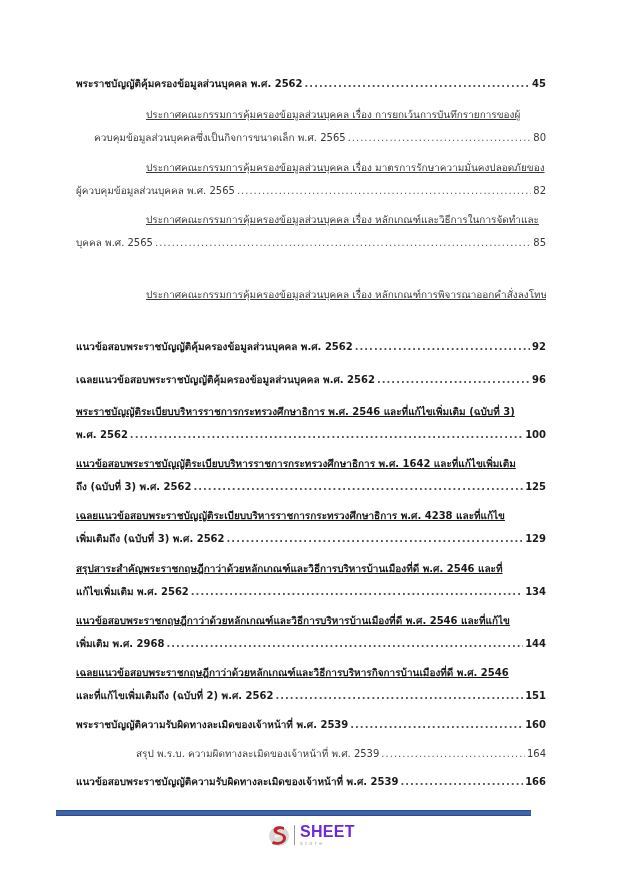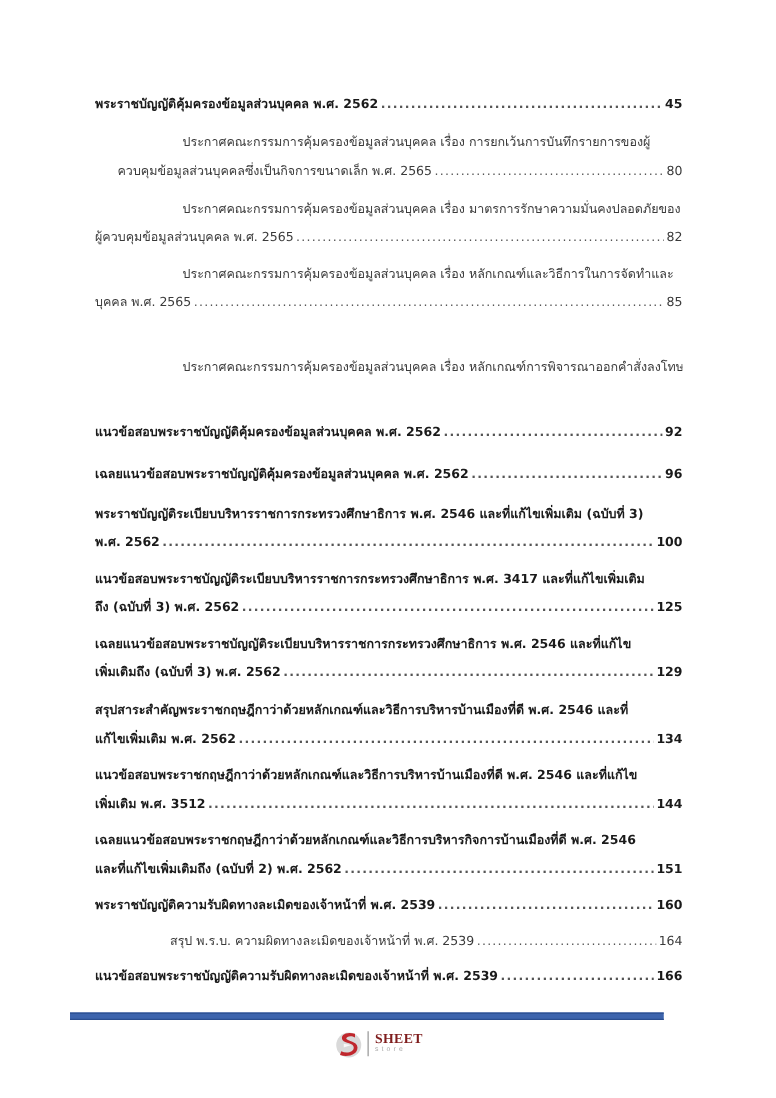--- a/index.html
+++ b/index.html
@@ -15,31 +15,31 @@
   .line { display: flex; align-items: baseline; white-space: nowrap; height: 23px; }
   .line .txt { flex: 0 0 auto; }
   .line .dots {
     flex: 1 1 auto; overflow: hidden; margin: 0 2px;
     letter-spacing: 1px; color: #555;
   }
   .line .dots::before {
     content: "..........................................................................................................................................................................................................................";
   }
   .line .pg { flex: 0 0 auto; text-align: right; }
-  .first-line { white-space: nowrap; overflow: hidden; }
+  .first-line { white-space: nowrap; overflow: hidden; text-decoration: underline; }
   .indent1 { padding-left: 70px; }
   .rule {
     position: absolute; left: 56px; top: 810px; width: 475px; height: 4px;
     background: #3d64ad; border-top: 1px solid #2a4d8f; border-bottom: 1px solid #2a4d8f;
   }
   .logo { position: absolute; left: 268px; top: 823px; display: flex; align-items: center; }
   .logo-mark { width: 22px; height: 24px; position: relative; }
   .logo-sep { width: 1px; height: 20px; background: #999; margin: 0 5px 0 4px; }
   .logo-text { display: flex; flex-direction: column; line-height: 1; }
-  .logo-title { font-family: Liberation Serif, serif; font-weight: bold; font-size: 11px; color: #7f1d1d; letter-spacing: 0.3px; }
+  .logo-title { font-family: Liberation Sans, sans-serif; font-weight: bold; font-size: 16px; color: #6d28d9; letter-spacing: 0.3px; }
   .logo-sub { font-family: "Liberation Sans", sans-serif; font-size: 5.5px; color: #aaa; letter-spacing: 2.5px; margin-top: 1px; }
 </style>
 </head>
 <body>
 
 <div class="toc">
 
   <div class="entry bold" style="top:72px;">
     <div class="line">
         <span class="txt">พระราชบัญญัติคุ้มครองข้อมูลส่วนบุคคล พ.ศ. 2562</span>
@@ -98,50 +98,50 @@
   <div class="entry bold" style="top:400px;">
     <div class="first-line">พระราชบัญญัติระเบียบบริหารราชการกระทรวงศึกษาธิการ พ.ศ. 2546 และที่แก้ไขเพิ่มเติม (ฉบับที่ 3)</div>
     <div class="line">
         <span class="txt">พ.ศ. 2562</span>
         <span class="dots"></span>
         <span class="pg">100</span>
       </div>
   </div>
 
   <div class="entry bold" style="top:452px;">
-    <div class="first-line">แนวข้อสอบพระราชบัญญัติระเบียบบริหารราชการกระทรวงศึกษาธิการ พ.ศ. 3417 และที่แก้ไขเพิ่มเติม</div>
+    <div class="first-line">แนวข้อสอบพระราชบัญญัติระเบียบบริหารราชการกระทรวงศึกษาธิการ พ.ศ. 1642 และที่แก้ไขเพิ่มเติม</div>
     <div class="line">
         <span class="txt">ถึง (ฉบับที่ 3) พ.ศ. 2562</span>
         <span class="dots"></span>
         <span class="pg">125</span>
       </div>
   </div>
 
   <div class="entry bold" style="top:504px;">
-    <div class="first-line">เฉลยแนวข้อสอบพระราชบัญญัติระเบียบบริหารราชการกระทรวงศึกษาธิการ พ.ศ. 2546 และที่แก้ไข</div>
+    <div class="first-line">เฉลยแนวข้อสอบพระราชบัญญัติระเบียบบริหารราชการกระทรวงศึกษาธิการ พ.ศ. 4238 และที่แก้ไข</div>
     <div class="line">
         <span class="txt">เพิ่มเติมถึง (ฉบับที่ 3) พ.ศ. 2562</span>
         <span class="dots"></span>
         <span class="pg">129</span>
       </div>
   </div>
 
   <div class="entry bold" style="top:557px;">
     <div class="first-line">สรุปสาระสำคัญพระราชกฤษฎีกาว่าด้วยหลักเกณฑ์และวิธีการบริหารบ้านเมืองที่ดี พ.ศ. 2546 และที่</div>
     <div class="line">
         <span class="txt">แก้ไขเพิ่มเติม พ.ศ. 2562</span>
         <span class="dots"></span>
         <span class="pg">134</span>
       </div>
   </div>
 
   <div class="entry bold" style="top:609px;">
     <div class="first-line">แนวข้อสอบพระราชกฤษฎีกาว่าด้วยหลักเกณฑ์และวิธีการบริหารบ้านเมืองที่ดี พ.ศ. 2546 และที่แก้ไข</div>
     <div class="line">
-        <span class="txt">เพิ่มเติม พ.ศ. 3512</span>
+        <span class="txt">เพิ่มเติม พ.ศ. 2968</span>
         <span class="dots"></span>
         <span class="pg">144</span>
       </div>
   </div>
 
   <div class="entry bold" style="top:661px;">
     <div class="first-line">เฉลยแนวข้อสอบพระราชกฤษฎีกาว่าด้วยหลักเกณฑ์และวิธีการบริหารกิจการบ้านเมืองที่ดี พ.ศ. 2546</div>
     <div class="line">
         <span class="txt">และที่แก้ไขเพิ่มเติมถึง (ฉบับที่ 2) พ.ศ. 2562</span>
         <span class="dots"></span>

